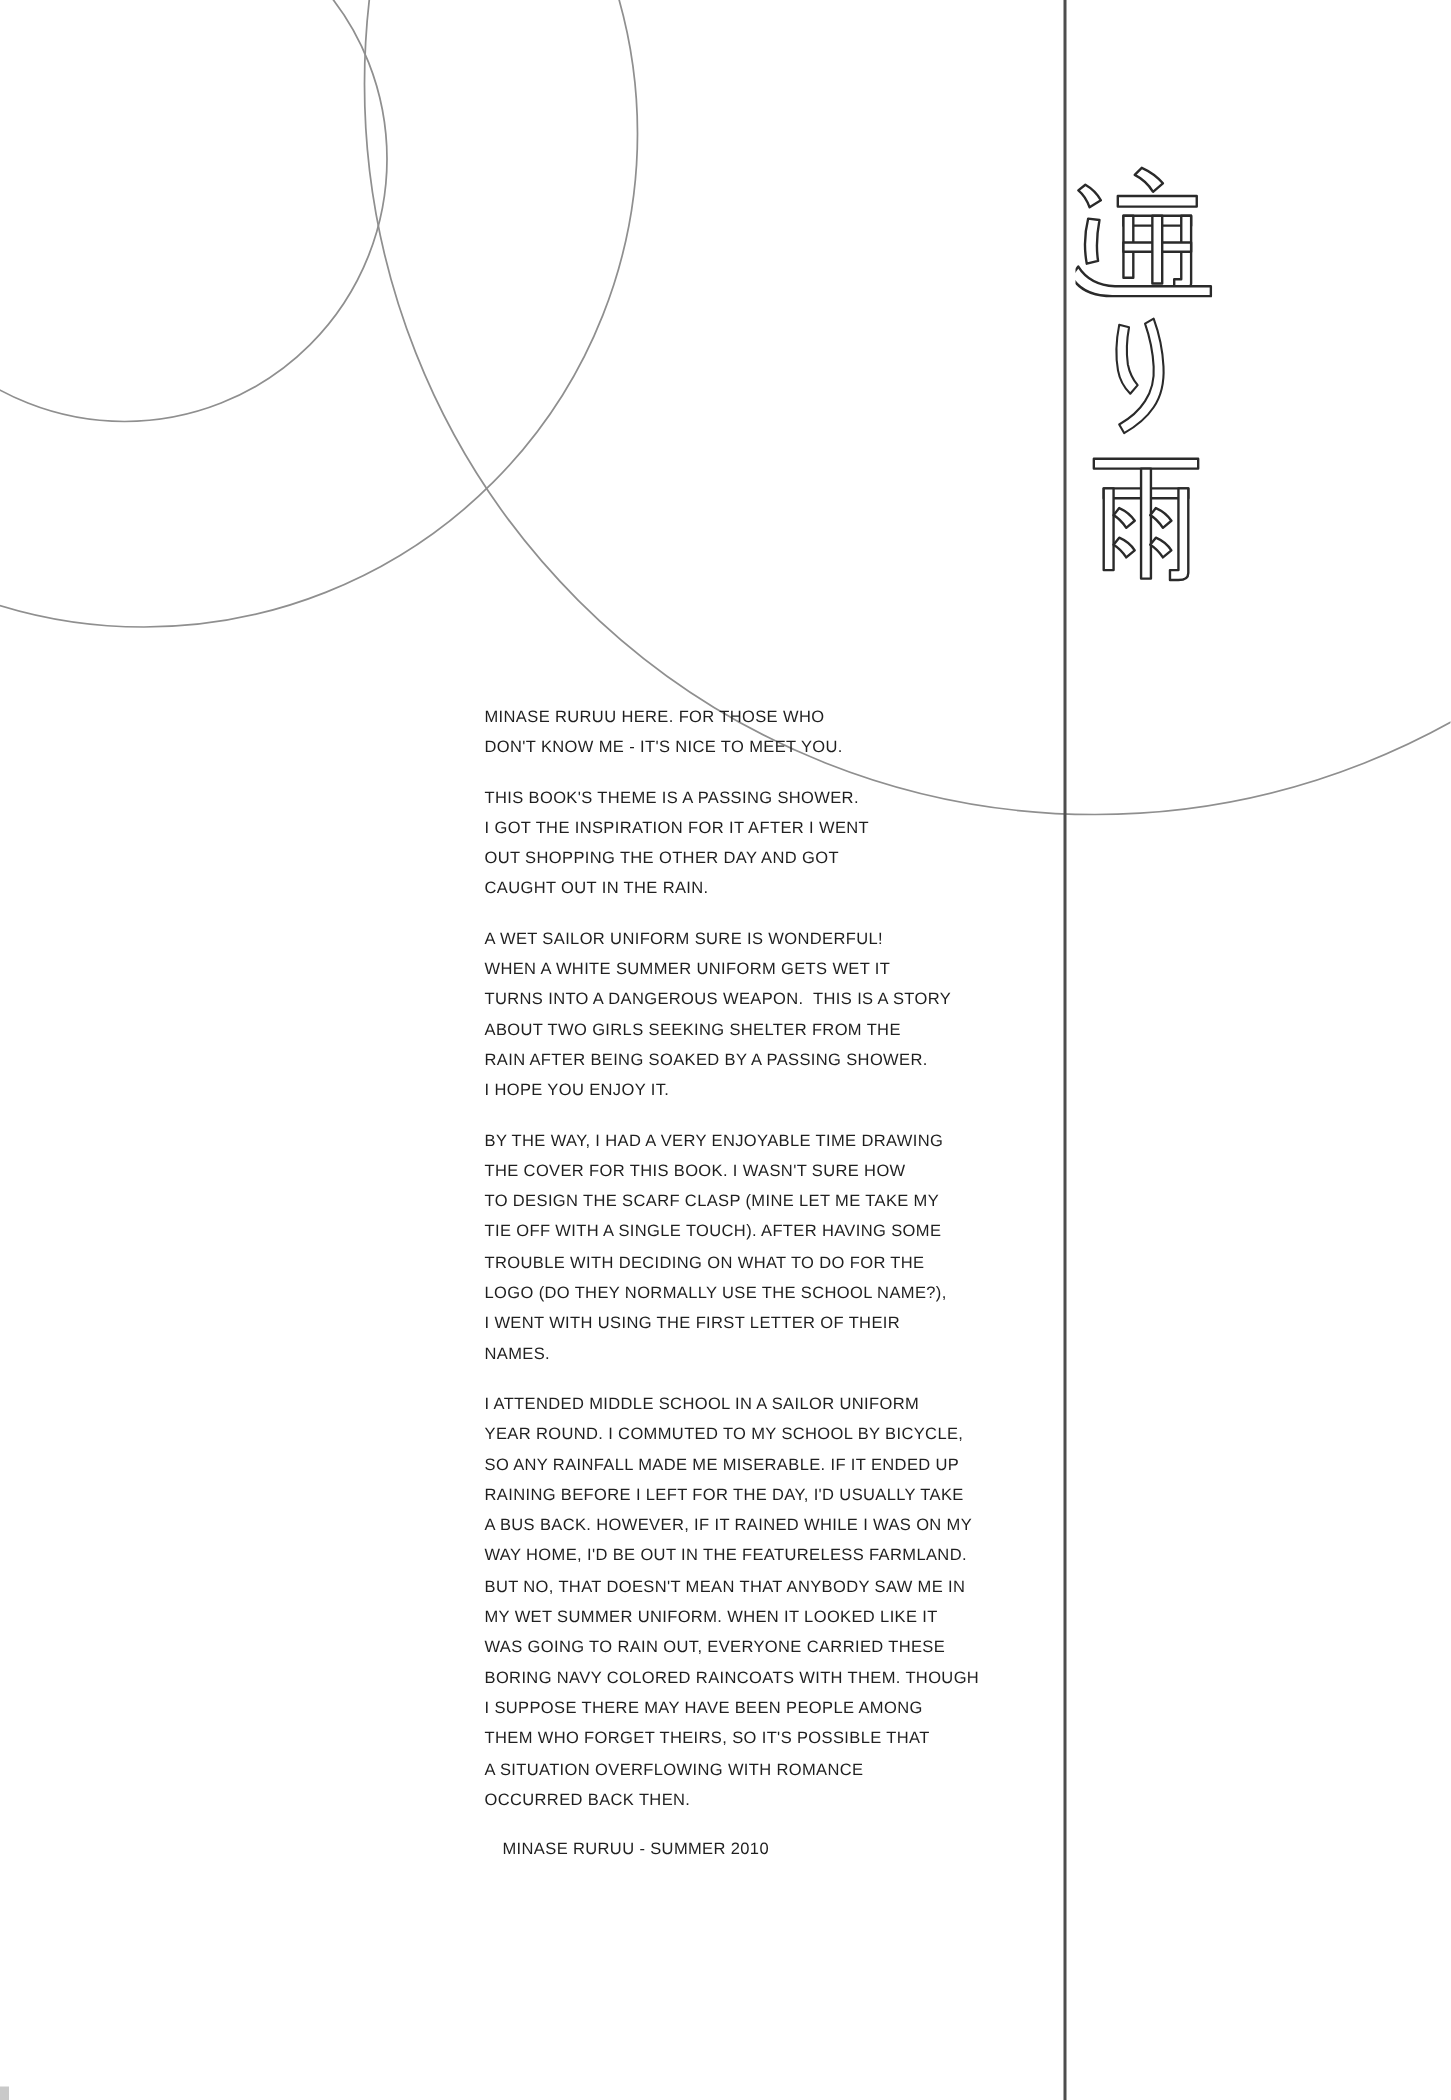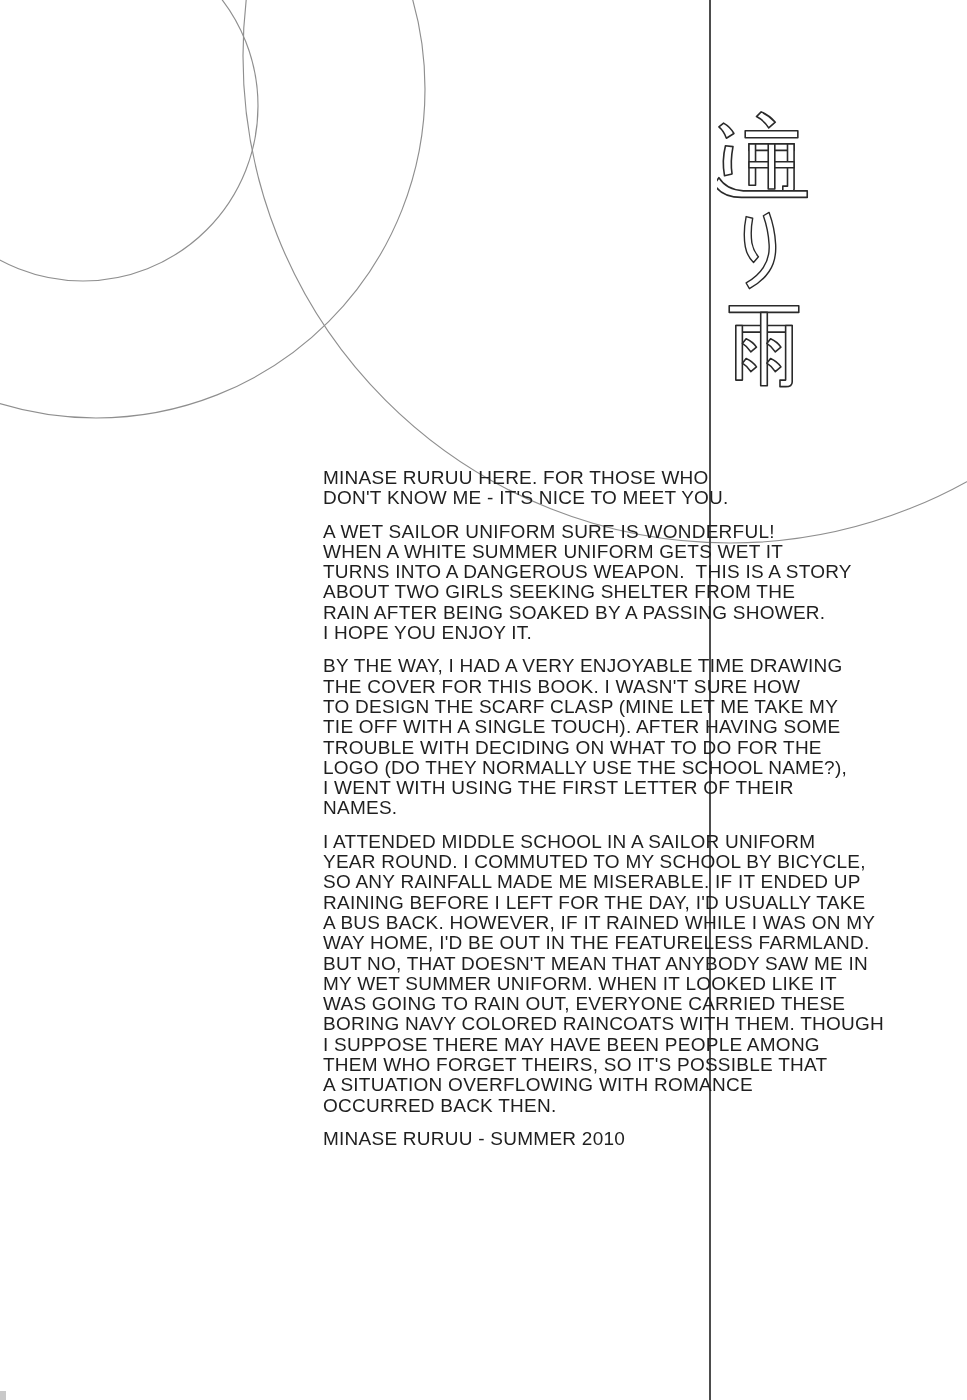--- a/index.html
+++ b/index.html
@@ -15,24 +15,24 @@
   .rule{
     position:absolute;left:709px;top:0;width:2px;height:1400px;
     background:var(--rule-line,#4d4d4d);
   }
   .title-block{position:absolute;left:712px;top:108px;width:105px;height:300px;}
   .glyph{position:absolute;}
   .glyph path{fill:#ffffff;stroke:var(--kanji-outline,#2a2a2a);stroke-width:1.7;stroke-linejoin:round;}
   .afterword{
     position:absolute;left:323px;top:468px;width:420px;
     color:var(--ink,#222);
-    font-size:19px;line-height:20.3px;letter-spacing:.25px;
+    font-size:11px;line-height:20.3px;letter-spacing:.25px;
   }
   .para{margin:0 0 13px 0;white-space:pre;}
-  .signature{margin:0;white-space:pre;}
+  .signature{margin:12px;white-space:pre;}
   .scan-artifact{position:absolute;left:0;top:1391px;width:6px;height:9px;background:#c9c9c9;}
 </style>
 </head>
 <body>
 
 <div class="page">
 
   <svg class="decor" width="967" height="1400" viewBox="0 0 967 1400" aria-hidden="true">
     <circle cx="83" cy="106" r="175"></circle>
     <circle cx="96" cy="89" r="329"></circle>
@@ -71,20 +71,24 @@
       <path d="M57 38 Q64 41 68 47 L62 52 Q58 46 53 43 Z"></path>
       <path d="M31 59 Q38 62 42 68 L36 73 Q32 67 27 64 Z"></path>
       <path d="M57 59 Q64 62 68 68 L62 73 Q58 67 53 64 Z"></path>
     </svg>
   </div>
 
   <div class="afterword">
     <div>
         <p class="para">MINASE RURUU HERE. FOR THOSE WHO
 DON'T KNOW ME - IT'S NICE TO MEET YOU.</p>
+        <p class="para">THIS BOOK'S THEME IS A PASSING SHOWER.
+I GOT THE INSPIRATION FOR IT AFTER I WENT
+OUT SHOPPING THE OTHER DAY AND GOT
+CAUGHT OUT IN THE RAIN.</p>
         <p class="para">A WET SAILOR UNIFORM SURE IS WONDERFUL!
 WHEN A WHITE SUMMER UNIFORM GETS WET IT
 TURNS INTO A DANGEROUS WEAPON.  THIS IS A STORY
 ABOUT TWO GIRLS SEEKING SHELTER FROM THE
 RAIN AFTER BEING SOAKED BY A PASSING SHOWER.
 I HOPE YOU ENJOY IT.</p>
         <p class="para">BY THE WAY, I HAD A VERY ENJOYABLE TIME DRAWING
 THE COVER FOR THIS BOOK. I WASN'T SURE HOW
 TO DESIGN THE SCARF CLASP (MINE LET ME TAKE MY
 TIE OFF WITH A SINGLE TOUCH). AFTER HAVING SOME

